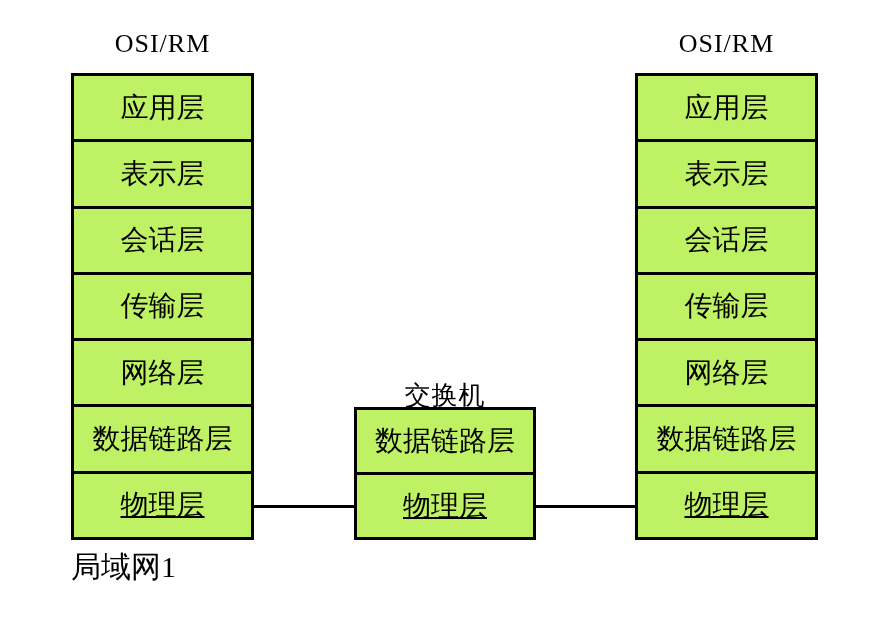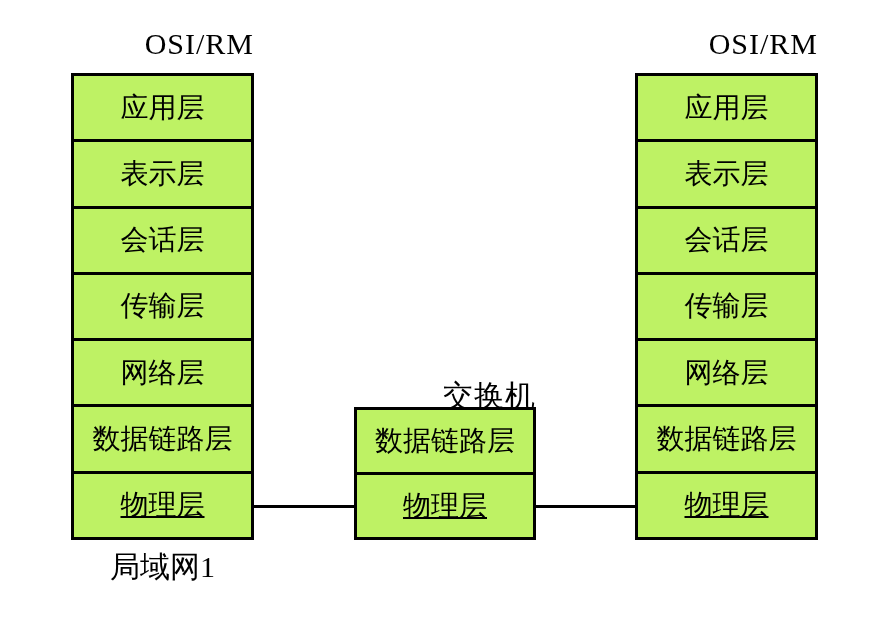--- a/index.html
+++ b/index.html
@@ -11,22 +11,22 @@
     position: relative;
     width: 890px;
     height: 628px;
     background: #ffffff;
     font-family: "Liberation Serif", "DejaVu Serif", serif;
     color: #000000;
     overflow: hidden;
   }
   .stack-title {
     position: absolute;
-    text-align: right;
-    font-size: 30px;
+    text-align: center;
+    font-size: 26px;
     line-height: 32px;
     letter-spacing: 1px;
     white-space: nowrap;
   }
   .layer-box {
     position: absolute;
     border: 3px solid #000000;
     box-sizing: border-box;
     display: flex;
     flex-direction: column;
@@ -40,21 +40,21 @@
     font-size: 28px;
     border-bottom: 3px solid #000000;
     white-space: nowrap;
   }
   .layer-row:last-child {
     border-bottom: none;
     text-decoration: underline;
   }
   .stack-caption {
     position: absolute;
-    text-align: center;
+    text-align: left;
     font-size: 30px;
     line-height: 34px;
     white-space: nowrap;
   }
   .connector {
     position: absolute;
     height: 3px;
     background: #000000;
   }
 </style>

